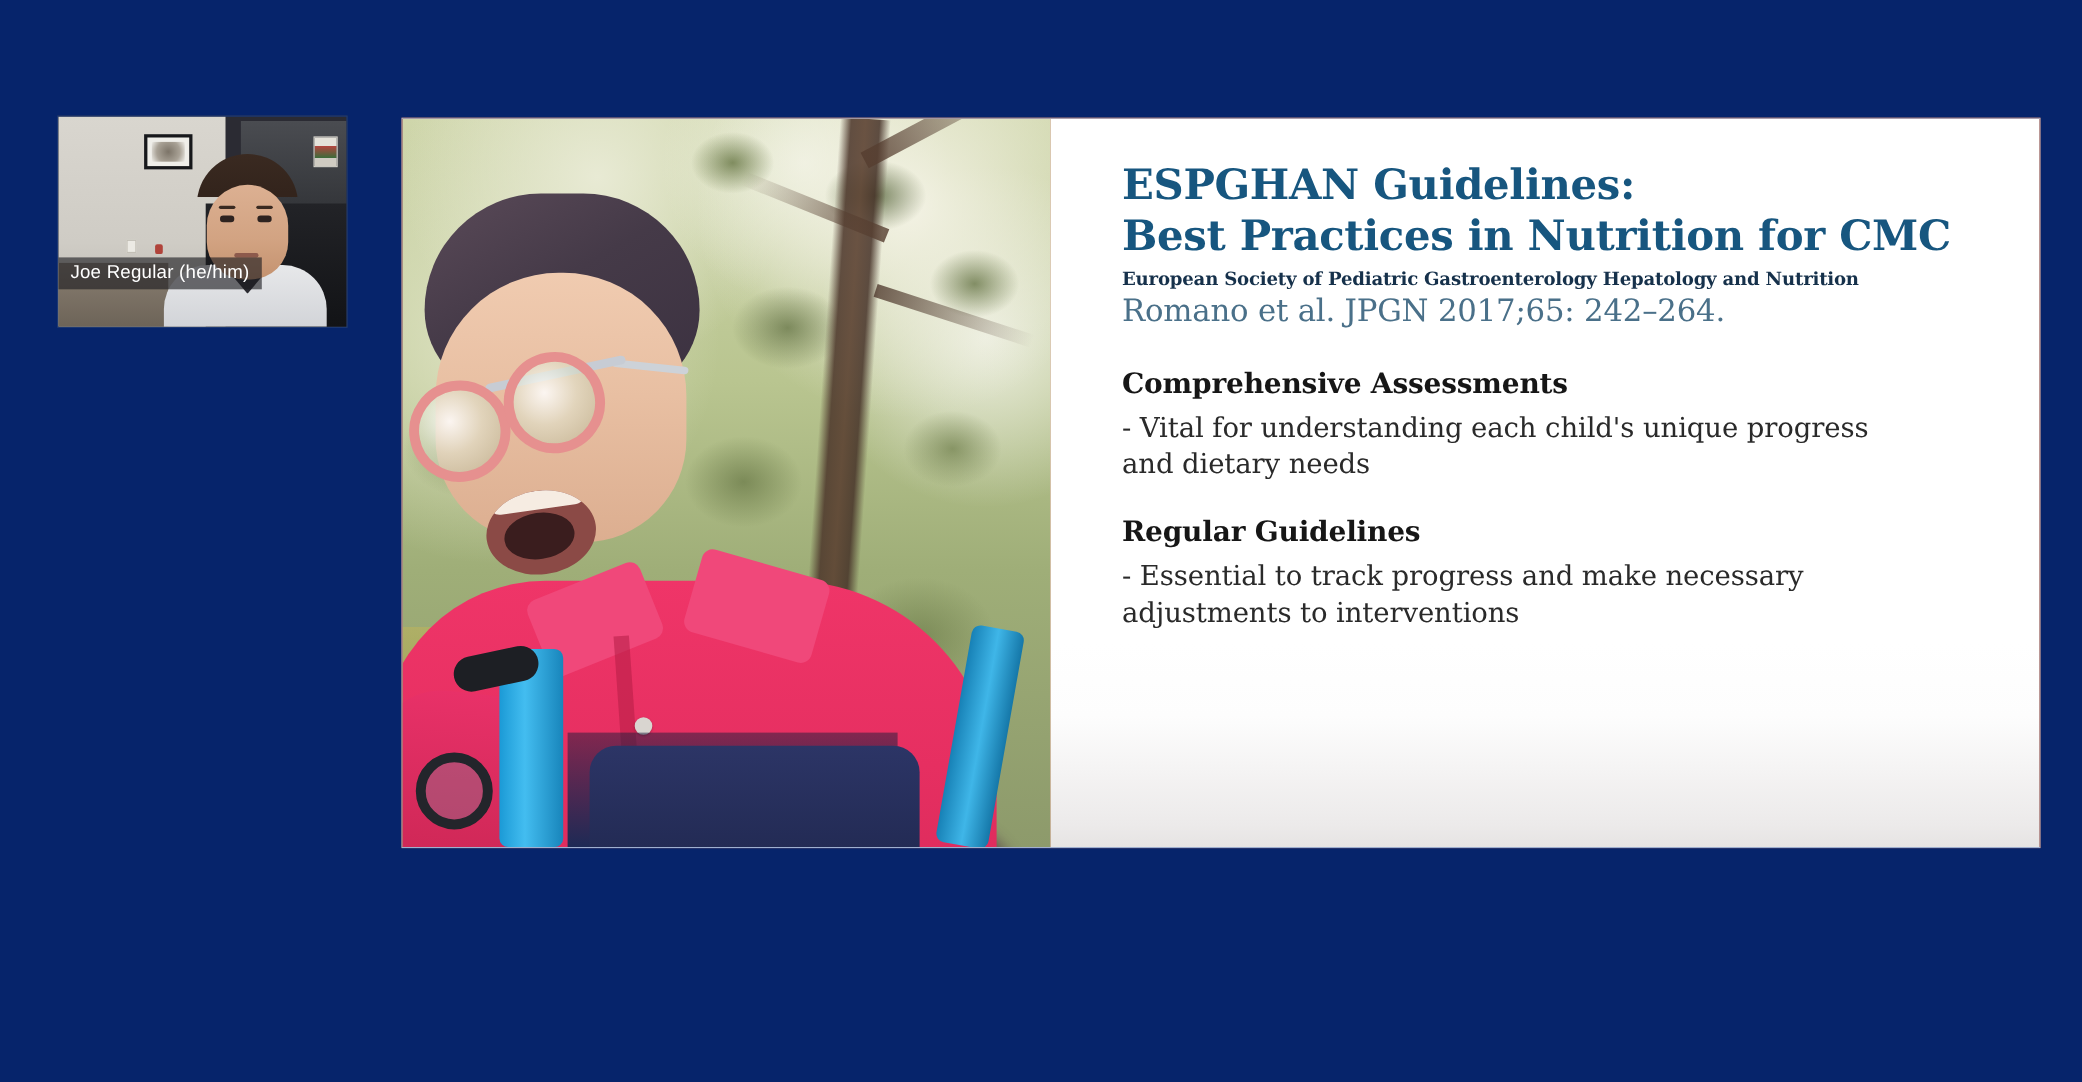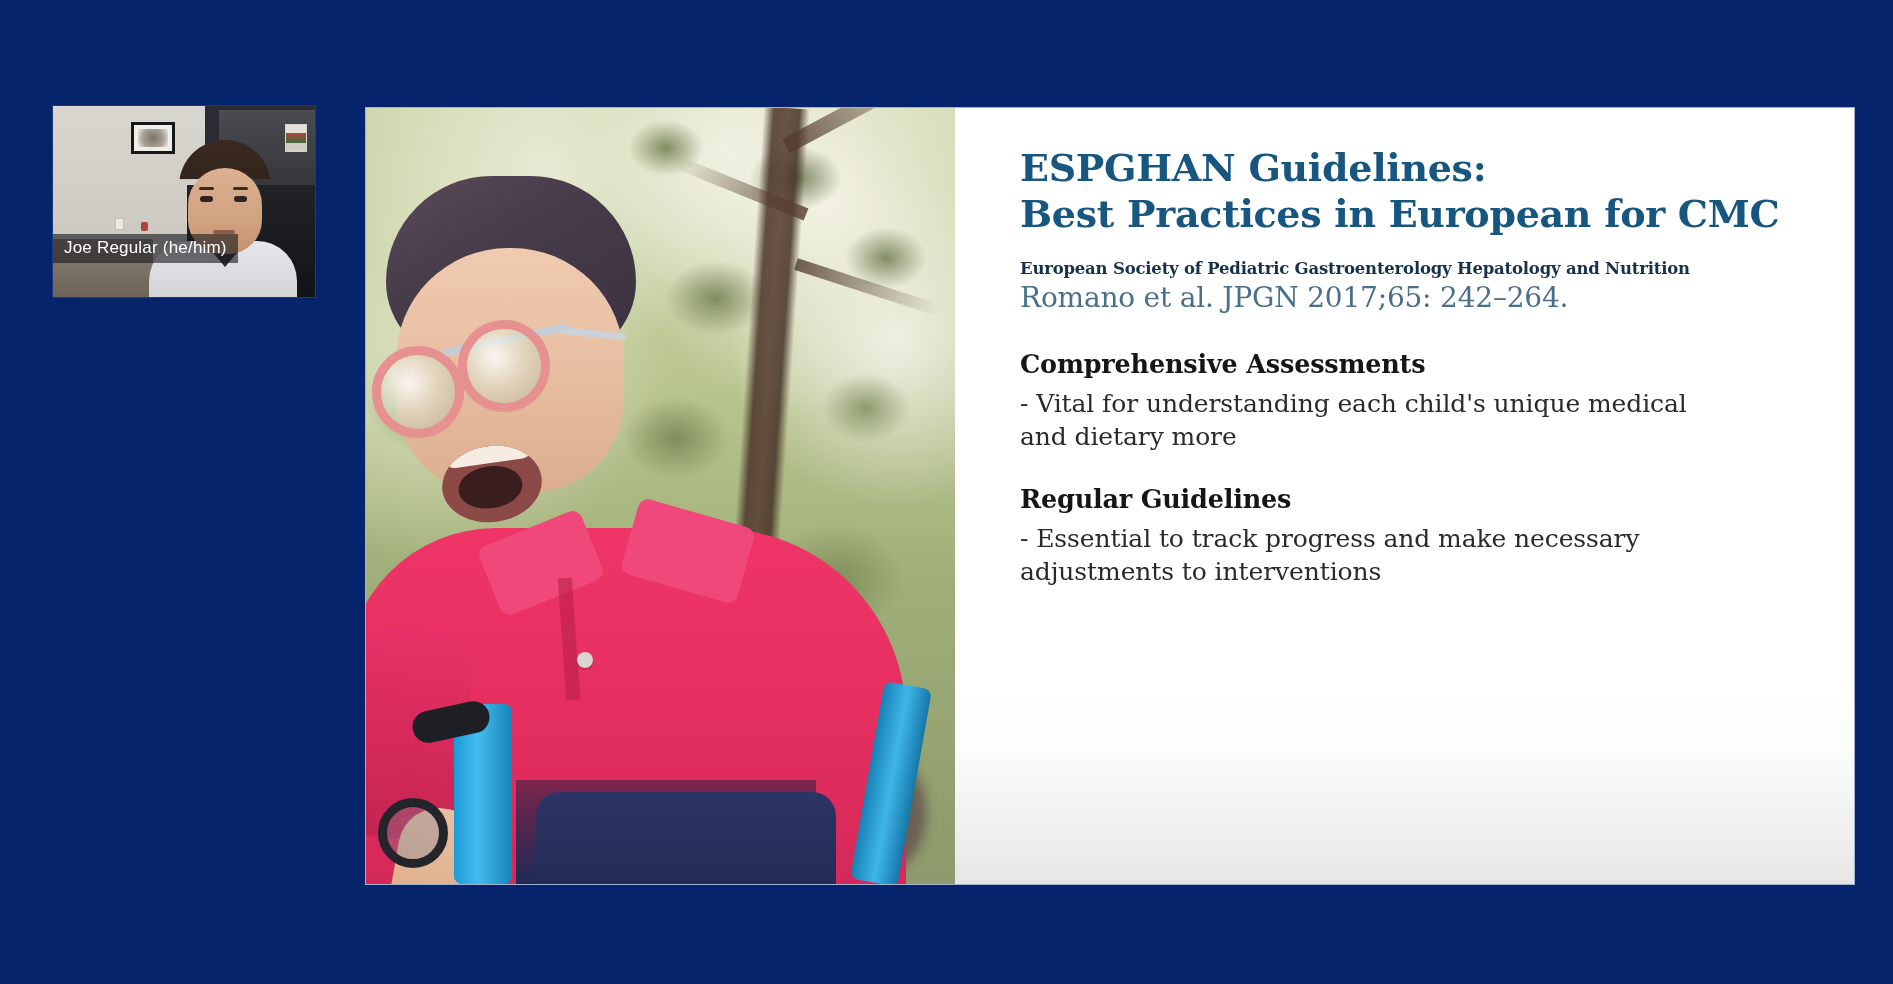--- a/index.html
+++ b/index.html
@@ -160,21 +160,21 @@
     letter-spacing: 0.2px;
     white-space: nowrap;
   }
 
   
   .slide {
     position: absolute;
     left: 365px;
     top: 107px;
     width: 1490px;
-    height: 778px;
+    height: 664px;
     background: #c2410c;
     display: flex;
     overflow: hidden;
     border: 1px solid #9fb0d0;
   }
 
   
   .slide-photo {
     position: relative;
     width: 589px;
@@ -410,21 +410,21 @@
   .slide-title {
     color: #17567f;
     font-family: "DejaVu Serif", serif;
     font-weight: bold;
     font-size: 38px;
     line-height: 46px;
     letter-spacing: -0.3px;
   }
 
   .slide-subtitle {
-    margin-top: 22px;
+    margin-top: 7px;
     color: #16314b;
     font-family: "DejaVu Serif", serif;
     font-weight: bold;
     font-size: 16.5px;
     line-height: 19px;
     letter-spacing: -0.2px;
   }
 
   .slide-citation {
     margin-top: 3px;
@@ -525,32 +525,32 @@
       <div class="bike-bar"></div>
       <div class="bike-grip"></div>
       <div class="bike-bar-r"></div>
       <div class="bike-wheel"></div>
     </div>
 
     <div class="slide-text">
 
       <div class="slide-title">
         <div>ESPGHAN Guidelines:</div>
-        <div>Best Practices in European for CMC</div>
+        <div>Best Practices in Nutrition for CMC</div>
       </div>
 
       <div class="slide-subtitle">European Society of Pediatric Gastroenterology Hepatology and Nutrition</div>
 
       <div class="slide-citation">
         <span>Romano et al. </span><span class="jpgn">JPGN</span><span> 2017;65: 242–264.</span>
       </div>
 
       <div class="section first">
         <div class="section-heading">Comprehensive Assessments</div>
-        <div class="section-body">- Vital for understanding each child's unique  medical and dietary more</div>
+        <div class="section-body">- Vital for understanding each child's unique  progress and dietary needs</div>
       </div>
 
       <div class="section">
         <div class="section-heading">Regular Guidelines</div>
         <div class="section-body">- Essential to track progress and make necessary adjustments to interventions</div>
       </div>
 
       <div class="section">
       </div>
 

